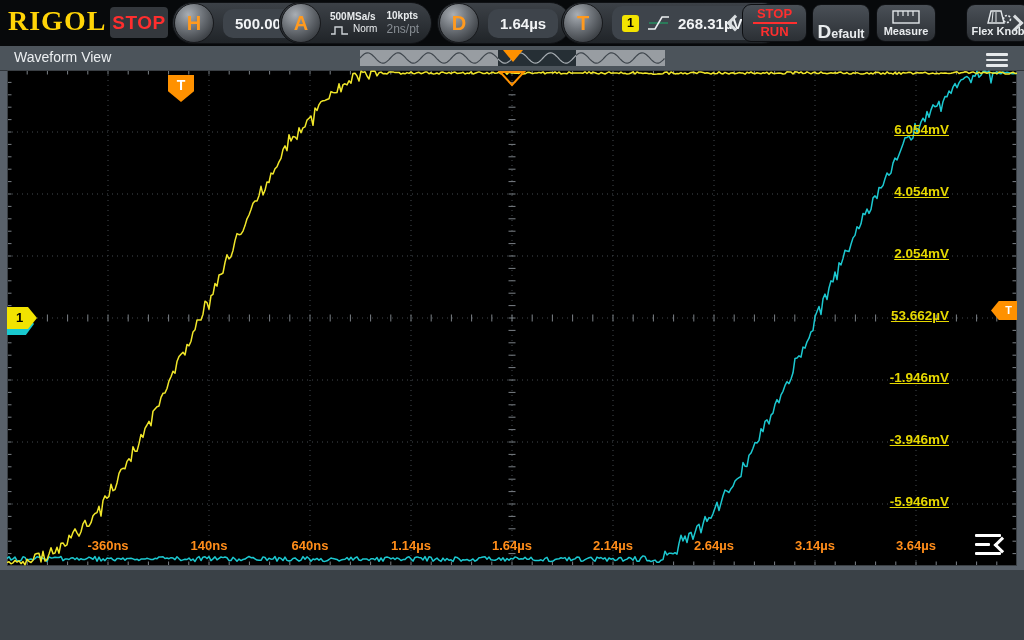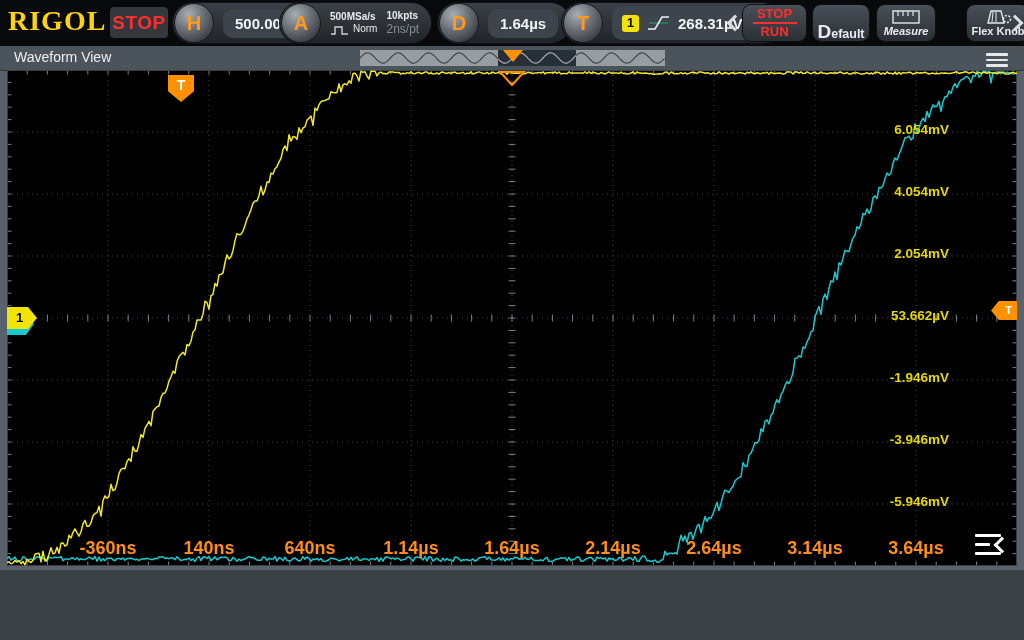--- a/index.html
+++ b/index.html
@@ -35,22 +35,22 @@
   #btn-stoprun .div{width:44px;border-top:2px solid #ff2e2e;margin:1px 0;}
   
   #vframe{position:absolute;left:0;top:46px;width:1024px;height:524px;background:#59616a;}
   #titlebar{position:absolute;left:0;top:46px;width:1024px;height:24px;background:#4c545b;border-bottom:1px solid #30353a;}
   #wintitle{position:absolute;left:14px;top:49px;font-size:14px;color:#eceff1;}
   #strip{position:absolute;left:360px;top:50px;width:305px;height:16px;}
   .burger{position:absolute;display:flex;flex-direction:column;gap:3px;}
   .burger i{display:block;width:22px;height:2.5px;background:#e6e9eb;border-radius:1px;}
   
   #graticule{position:absolute;left:7px;top:70px;width:1010px;height:496px;background:#000;}
-  .tlabel{position:absolute;width:80px;text-align:center;top:468px;font-size:18px;font-weight:bold;color:#ff8d1a;}
-  .vlabel{position:absolute;right:68px;font-size:13.5px;font-weight:bold;color:#e6d800;}
+  .tlabel{position:absolute;width:80px;text-align:center;top:468px;font-size:13px;font-weight:bold;color:#ff8d1a;}
+  .vlabel{position:absolute;right:68px;font-size:13.5px;font-weight:bold;color:#e6d800;text-decoration:underline;}
   #tflag{position:absolute;left:161px;top:5px;width:26px;height:27px;background:#ff9100;color:#fff;
         font-size:14px;font-weight:bold;text-align:center;line-height:21px;
         clip-path:polygon(0 0,100% 0,100% 60%,50% 100%,0 60%);}
   #tri-center{position:absolute;left:491px;top:1px;}
   #ch1flag{position:absolute;left:0;top:237px;width:30px;height:22px;background:#f2e300;color:#000;font-size:13px;
         font-weight:bold;text-align:left;line-height:22px;padding-left:9px;box-sizing:border-box;
         clip-path:polygon(0 0,70% 0,100% 50%,70% 100%,0 100%);}
   #ch2flag{position:absolute;left:0;top:243px;width:27px;height:22px;background:#19c9d0;
         clip-path:polygon(0 0,70% 0,100% 50%,70% 100%,0 100%);}
   #tlevelflag{position:absolute;left:984px;top:231px;width:26px;height:19px;background:#ff9100;color:#fff;
@@ -118,21 +118,21 @@
       <span>STOP</span>
       <span class="div"></span>
       <span>RUN</span>
     </div>
 
     <div class="tbtn" style="left:812px;width:58px;flex-direction:row;align-items:baseline;">
       <span style="font-size:19px;font-weight:bold;">D</span>
         <span style="font-size:12.5px;font-weight:bold;margin-top:22px;">efault</span>
     </div>
 
-    <div class="tbtn" style="left:876px;width:60px;font-style:italic;">
+    <div class="tbtn" style="left:876px;width:60px;">
       <svg width="28" height="14" viewBox="0 0 28 14">
         <rect x="1" y="1" width="26" height="12" fill="none" stroke="#e3e7ea" stroke-width="1.4"></rect>
         <line x1="6" y1="1" x2="6" y2="6" stroke="#e3e7ea" stroke-width="1.2"></line>
         <line x1="11" y1="1" x2="11" y2="6" stroke="#e3e7ea" stroke-width="1.2"></line>
         <line x1="16" y1="1" x2="16" y2="6" stroke="#e3e7ea" stroke-width="1.2"></line>
         <line x1="21" y1="1" x2="21" y2="6" stroke="#e3e7ea" stroke-width="1.2"></line>
       </svg>
       <span class="lbl">Measure</span>
     </div>
 

